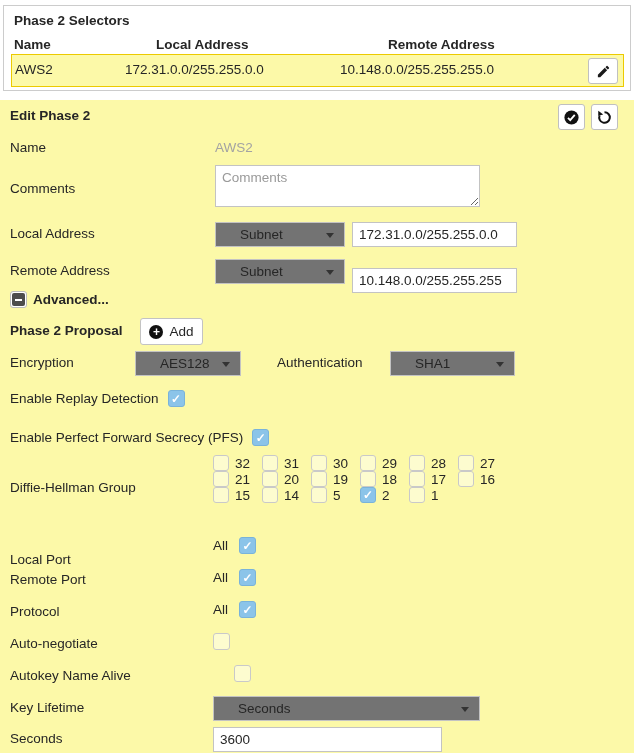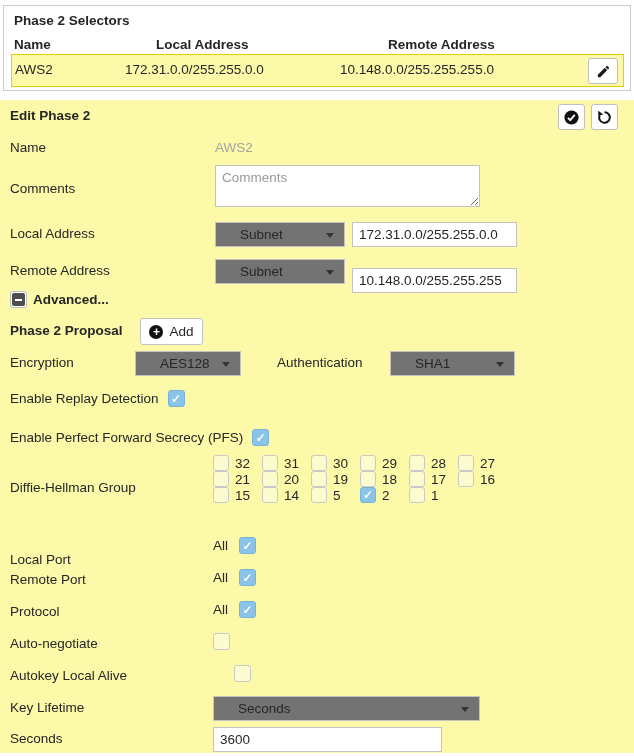--- a/index.html
+++ b/index.html
@@ -313,21 +313,21 @@
   <div class="flexrow port-ctl" style="left:213px; top:501px;">
     <span>All</span>
     <span class="cb" data-checked="true"></span>
   </div>
 
   
   <div class="lbl" style="top:536px;">Auto-negotiate</div>
   <span class="cb abs" style="left:213px; top:533px;" data-checked="false"></span>
 
   
-  <div class="lbl" style="top:568px;">Autokey Local Alive</div>
+  <div class="lbl" style="top:568px;">Autokey Name Alive</div>
   <span class="cb abs" style="left:213px; top:565px;" data-checked="false"></span>
 
   
   <div class="lbl" style="top:600px;text-align:center;">Key Lifetime</div>
   <div class="select" style="left:213px; top:596px; width:267px;">
     <span>Seconds</span>
     <span class="caret"></span>
   </div>
 
   

